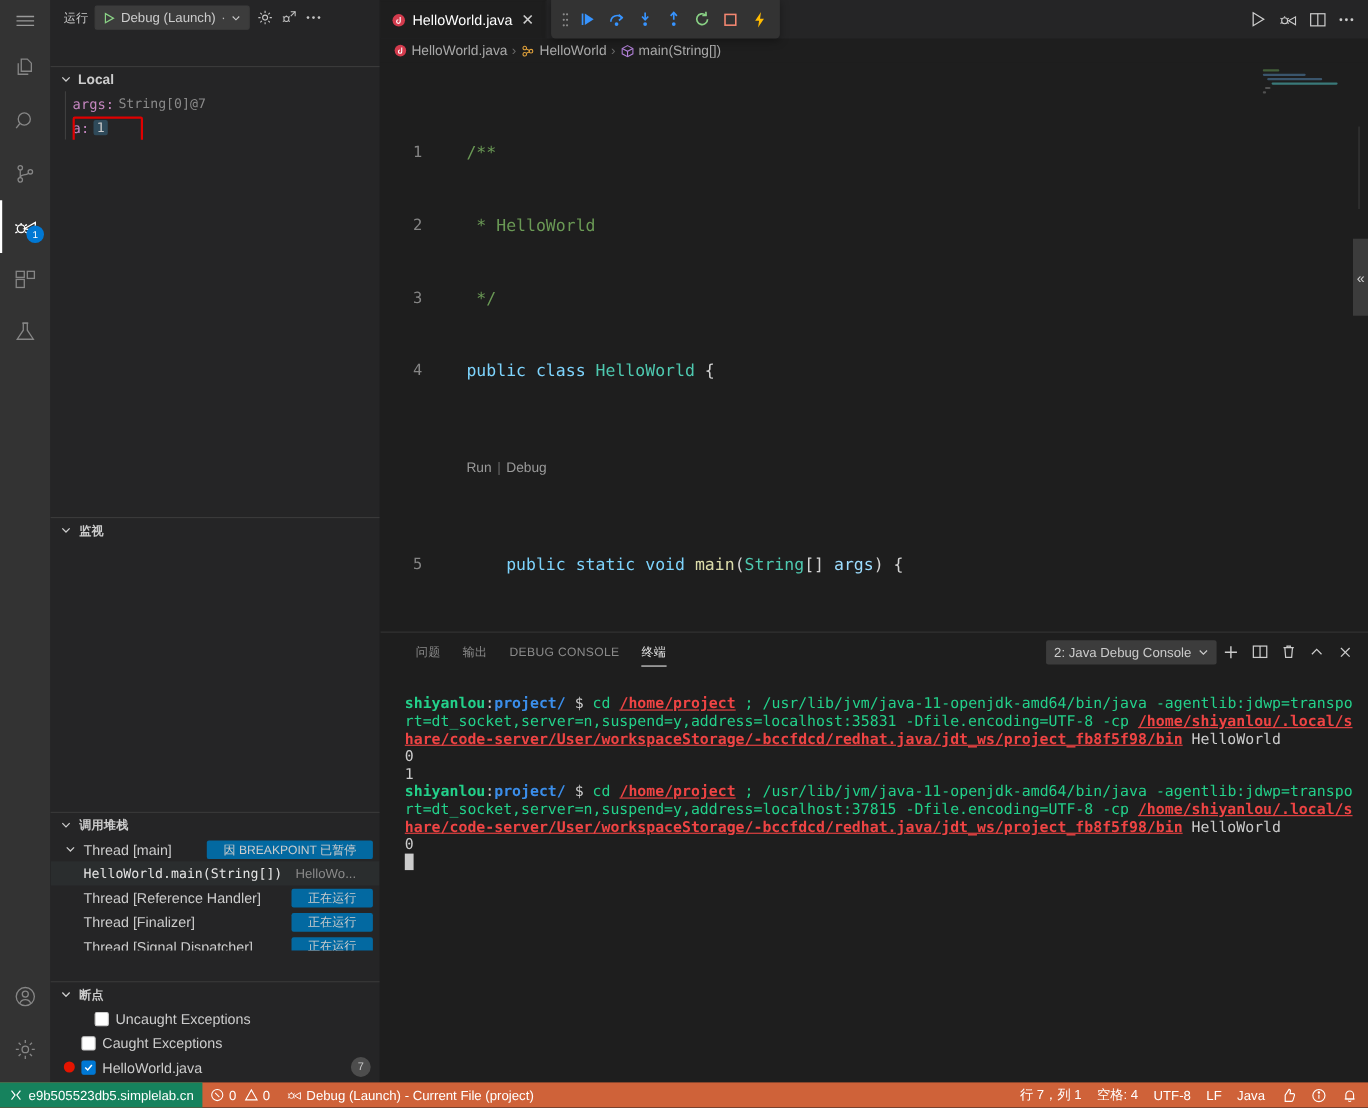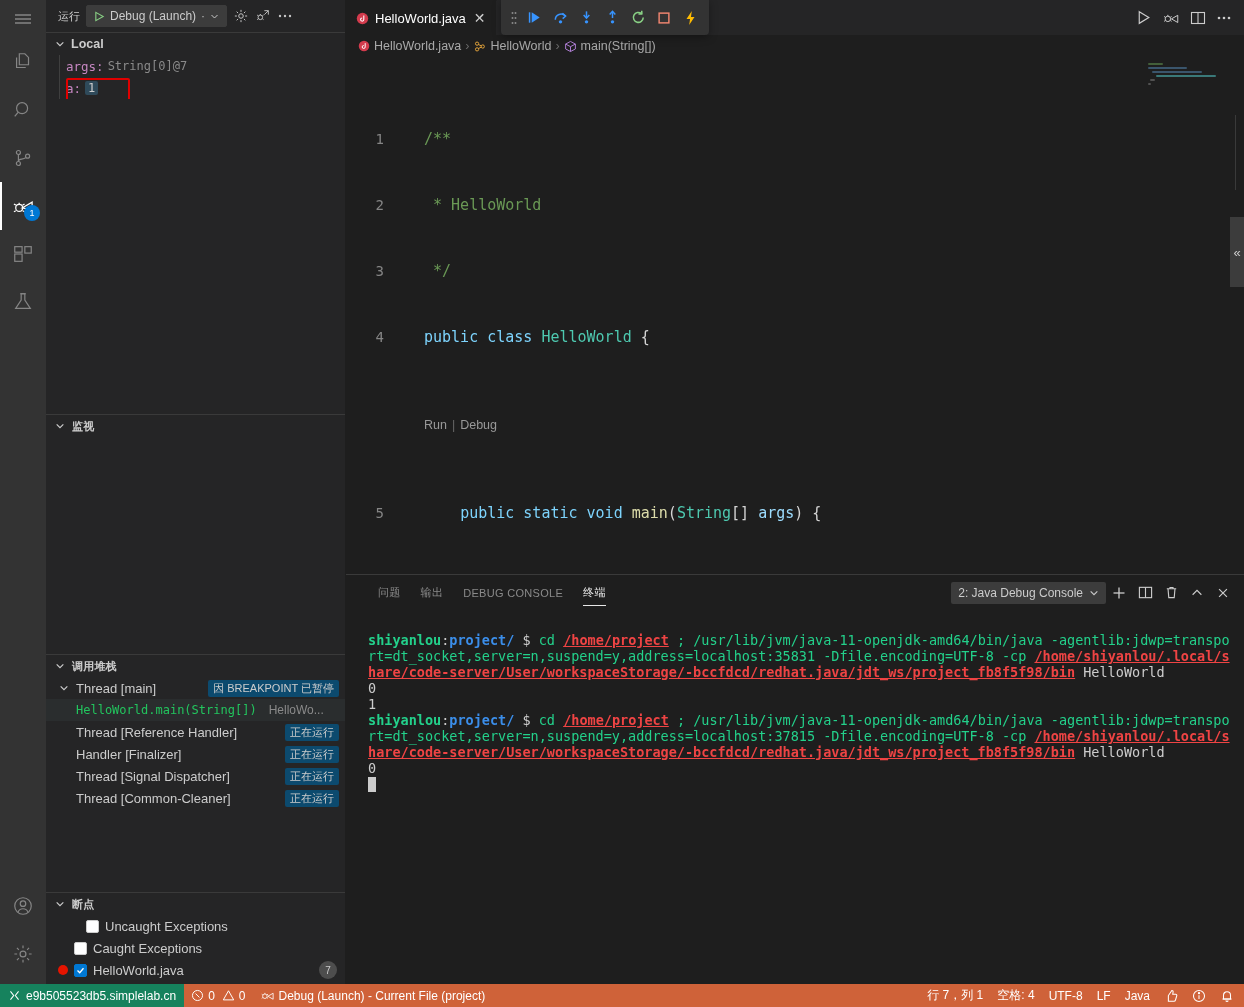--- a/index.html
+++ b/index.html
@@ -34,20 +34,21 @@
     background: #0078d4; color: #fff;
     font-size: 9px; line-height: 16px; text-align: center;
     padding: 0 3px; font-family: "Liberation Sans", sans-serif;
   }
 
   
   .sidebar {
     width: 300px; background: #252526;
     display: flex; flex-direction: column; flex-shrink: 0;
     border-right: 1px solid #1e1e1e;
+    gap: 28px;
   }
   .sb-header {
     height: 32px; display: flex; align-items: center; gap: 6px;
     padding: 0 8px 0 12px; flex-shrink: 0;
   }
   .sb-header-title { font-size: 11px; color: #cccccc; }
   .launch-pill {
     display: flex; align-items: center; gap: 5px;
     background: #3c3c3c; border: 1px solid #3c3c3c; border-radius: 2px;
     height: 22px; padding: 0 7px; font-size: 12px; color: #cccccc; cursor: pointer;
@@ -76,26 +77,26 @@
 
   .annot-box {
     position: absolute; border: 2px solid #e00000; border-radius: 2px;
     pointer-events: none;
   }
 
   
   .cs-row { height: 22px; display: flex; align-items: center; padding: 0 6px 0 10px; gap: 4px; white-space: nowrap; font-size: 13px; }
   .cs-row.sub { padding-left: 30px; background: #2a2d2e; }
   .cs-label { color: #cccccc; }
-  .cs-label.mono { font-family: "DejaVu Sans Mono", monospace; font-size: 12px; color: #22c55e; }
+  .cs-label.mono { font-family: "DejaVu Sans Mono", monospace; font-size: 12px; color: #e5e5e5; }
   .cs-detail { color: #8a8a8a; font-size: 12px; margin-left: 8px; }
   .cs-spacer { flex: 1; }
   .cs-badge {
-    background: #0c4a6e; color: #cccccc; font-size: 11px;
-    border-radius: 2px; padding: 1px 5px; white-space: nowrap;
+    background: #0369a1; color: #cccccc; font-size: 11px;
+    border-radius: 2px; padding: 1px 15px; white-space: nowrap;
   }
 
   
   .bp-row { height: 22px; display: flex; align-items: center; padding: 0 8px 0 12px; gap: 6px; font-size: 13px; }
   .bp-check {
     width: 13px; height: 13px; border-radius: 2px; flex-shrink: 0;
     background: #ffffff; border: 1px solid #cccccc;
     display: inline-flex; align-items: center; justify-content: center;
   }
   .bp-check.checked { background: #0078d4; border-color: #0078d4; color: #fff; }
@@ -366,21 +367,21 @@
           <div class="cs-row sub">
             <span class="cs-label mono">HelloWorld.main(String[])</span>
             <span class="cs-detail">HelloWo...</span>
           </div>
           <div class="cs-row" style="padding-left:30px">
             <span class="cs-label">Thread [Reference Handler]</span>
             <span class="cs-spacer"></span>
             <span class="cs-badge">正在运行</span>
           </div>
           <div class="cs-row" style="padding-left:30px">
-            <span class="cs-label">Handler [Finalizer]</span>
+            <span class="cs-label">Thread [Finalizer]</span>
             <span class="cs-spacer"></span>
             <span class="cs-badge">正在运行</span>
           </div>
           <div class="cs-row" style="padding-left:30px">
             <span class="cs-label">Thread [Signal Dispatcher]</span>
             <span class="cs-spacer"></span>
             <span class="cs-badge">正在运行</span>
           </div>
           <div class="cs-row" style="padding-left:30px">
             <span class="cs-label">Thread [Common-Cleaner]</span>

